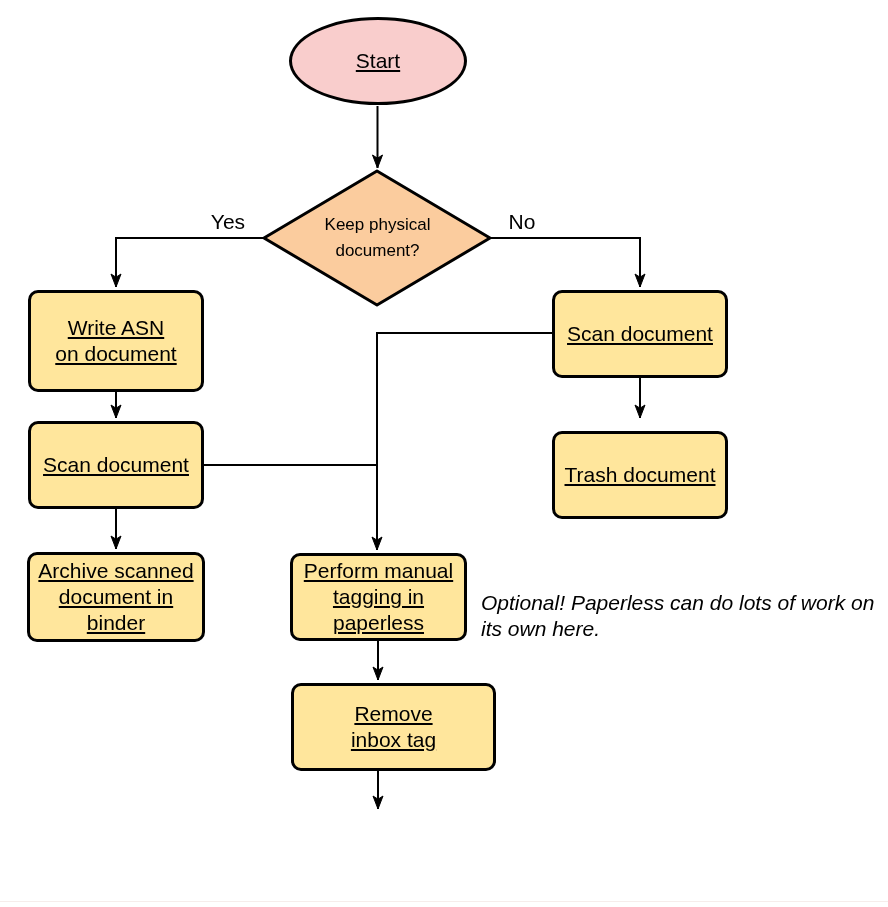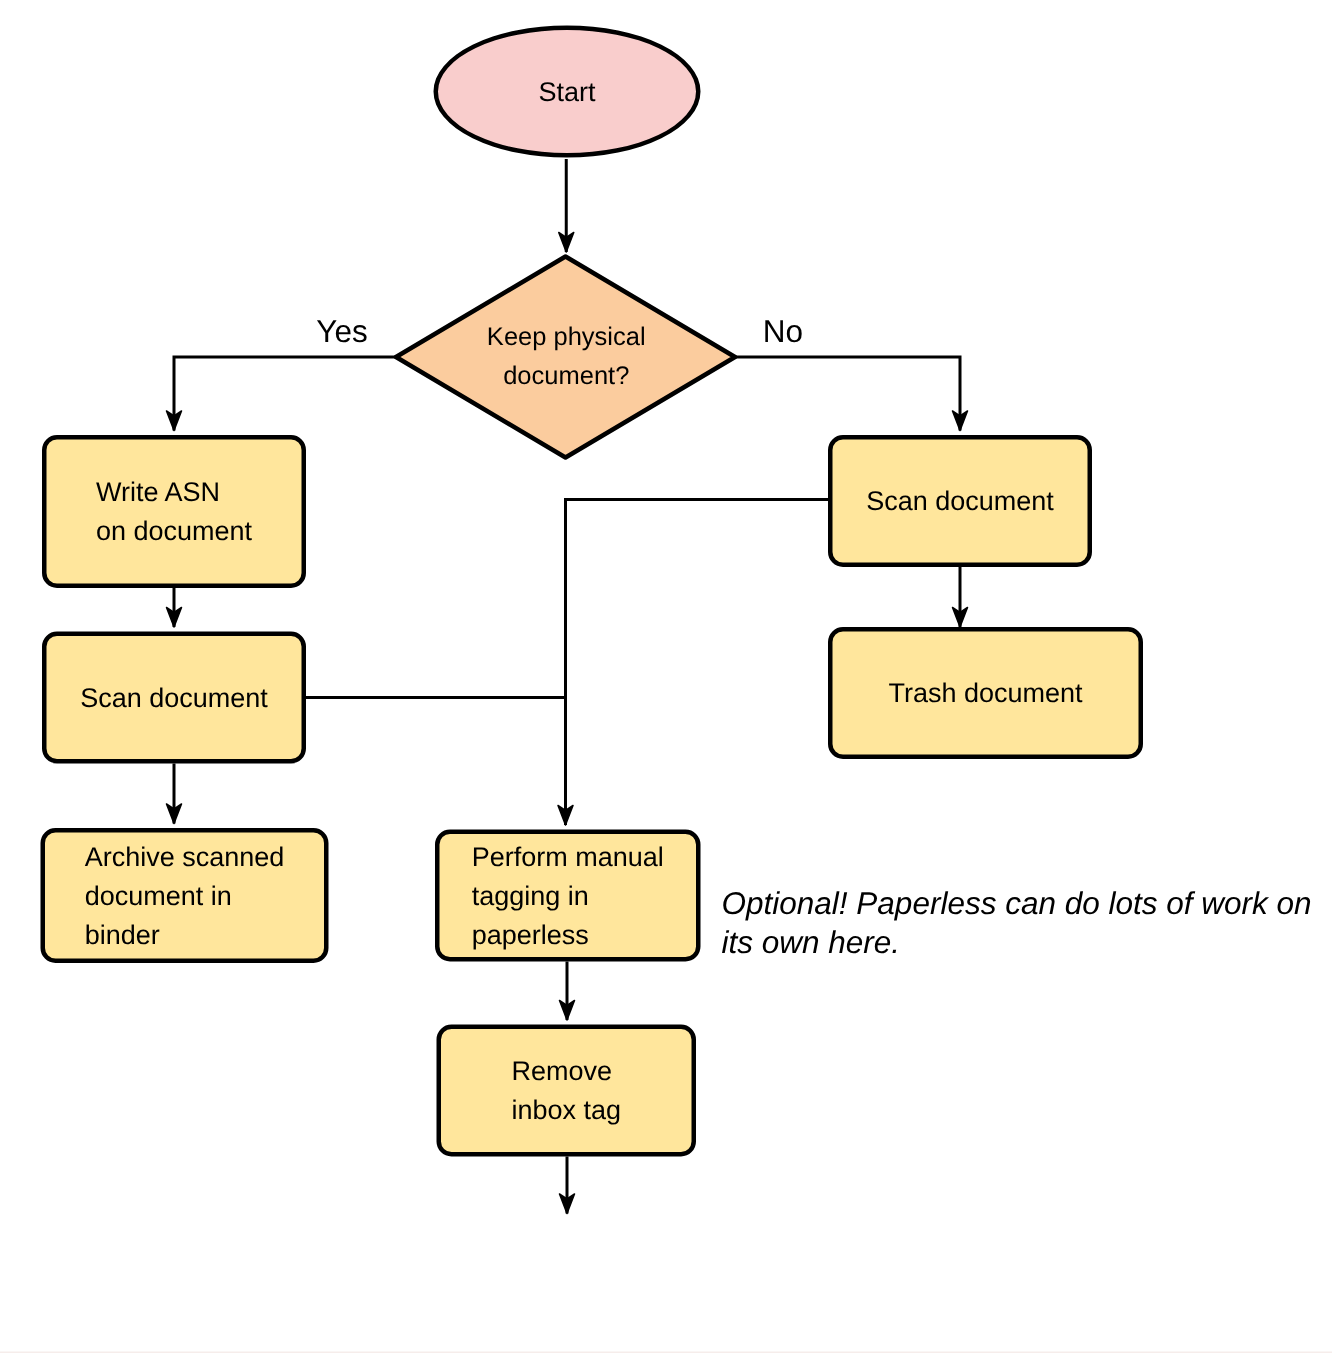--- a/index.html
+++ b/index.html
@@ -16,25 +16,26 @@
     position: absolute;
     left: 0; top: 0;
     width: 888px; height: 907px;
   }
   .node {
     position: absolute;
     box-sizing: border-box;
     display: flex;
     align-items: center;
     justify-content: center;
-    text-align: left;
-    font-size: 18px;
+    text-align: center;
+    font-size: 21px;
     line-height: 26px;
     white-space: pre-line;
     color: #000000;
+    text-decoration: underline;
   }
   .process {
     background: #FFE69C;
     border: 3px solid #000000;
     border-radius: 10px;
   }
   .terminal {
     background: #F9CDCC;
     border: 3px solid #000000;
     border-radius: 50%;
@@ -98,31 +99,31 @@
 
   <div class="decision-text" style="left:267px; top:212px; width:221px;">Keep physical
 document?</div>
 
   <div class="edge-label" style="left:193px; top:212px; width:70px;">Yes</div>
   <div class="edge-label" style="left:487px; top:212px; width:70px;">No</div>
 
   <div class="node process" style="left:28px; top:290px; width:176px; height:102px;">Write ASN
 on document</div>
   <div class="node process" style="left:28px; top:421px; width:176px; height:88px;">Scan document</div>
-  <div class="node process" style="left:27px; top:552px; width:192px; height:90px;">Archive scanned
+  <div class="node process" style="left:27px; top:552px; width:178px; height:90px;">Archive scanned
 document in
 binder</div>
 
   <div class="node process" style="left:552px; top:290px; width:176px; height:88px;">Scan document</div>
-  <div class="node process" style="left:552px; top:418px; width:210px; height:88px;">Trash document</div>
+  <div class="node process" style="left:552px; top:431px; width:176px; height:88px;">Trash document</div>
 
   <div class="node process" style="left:290px; top:553px; width:177px; height:88px;">Perform manual
 tagging in
 paperless</div>
-  <div class="node process" style="left:291px; top:683px; width:173px; height:88px;">Remove
+  <div class="node process" style="left:291px; top:683px; width:205px; height:88px;">Remove
 inbox tag</div>
 
   <div class="annotation" style="left:481px; top:590px; width:410px;">Optional! Paperless can do lots of work on
 its own here.</div>
 
   <div class="bottom-divider"></div>
 
 </div>
 
 </body></html>

